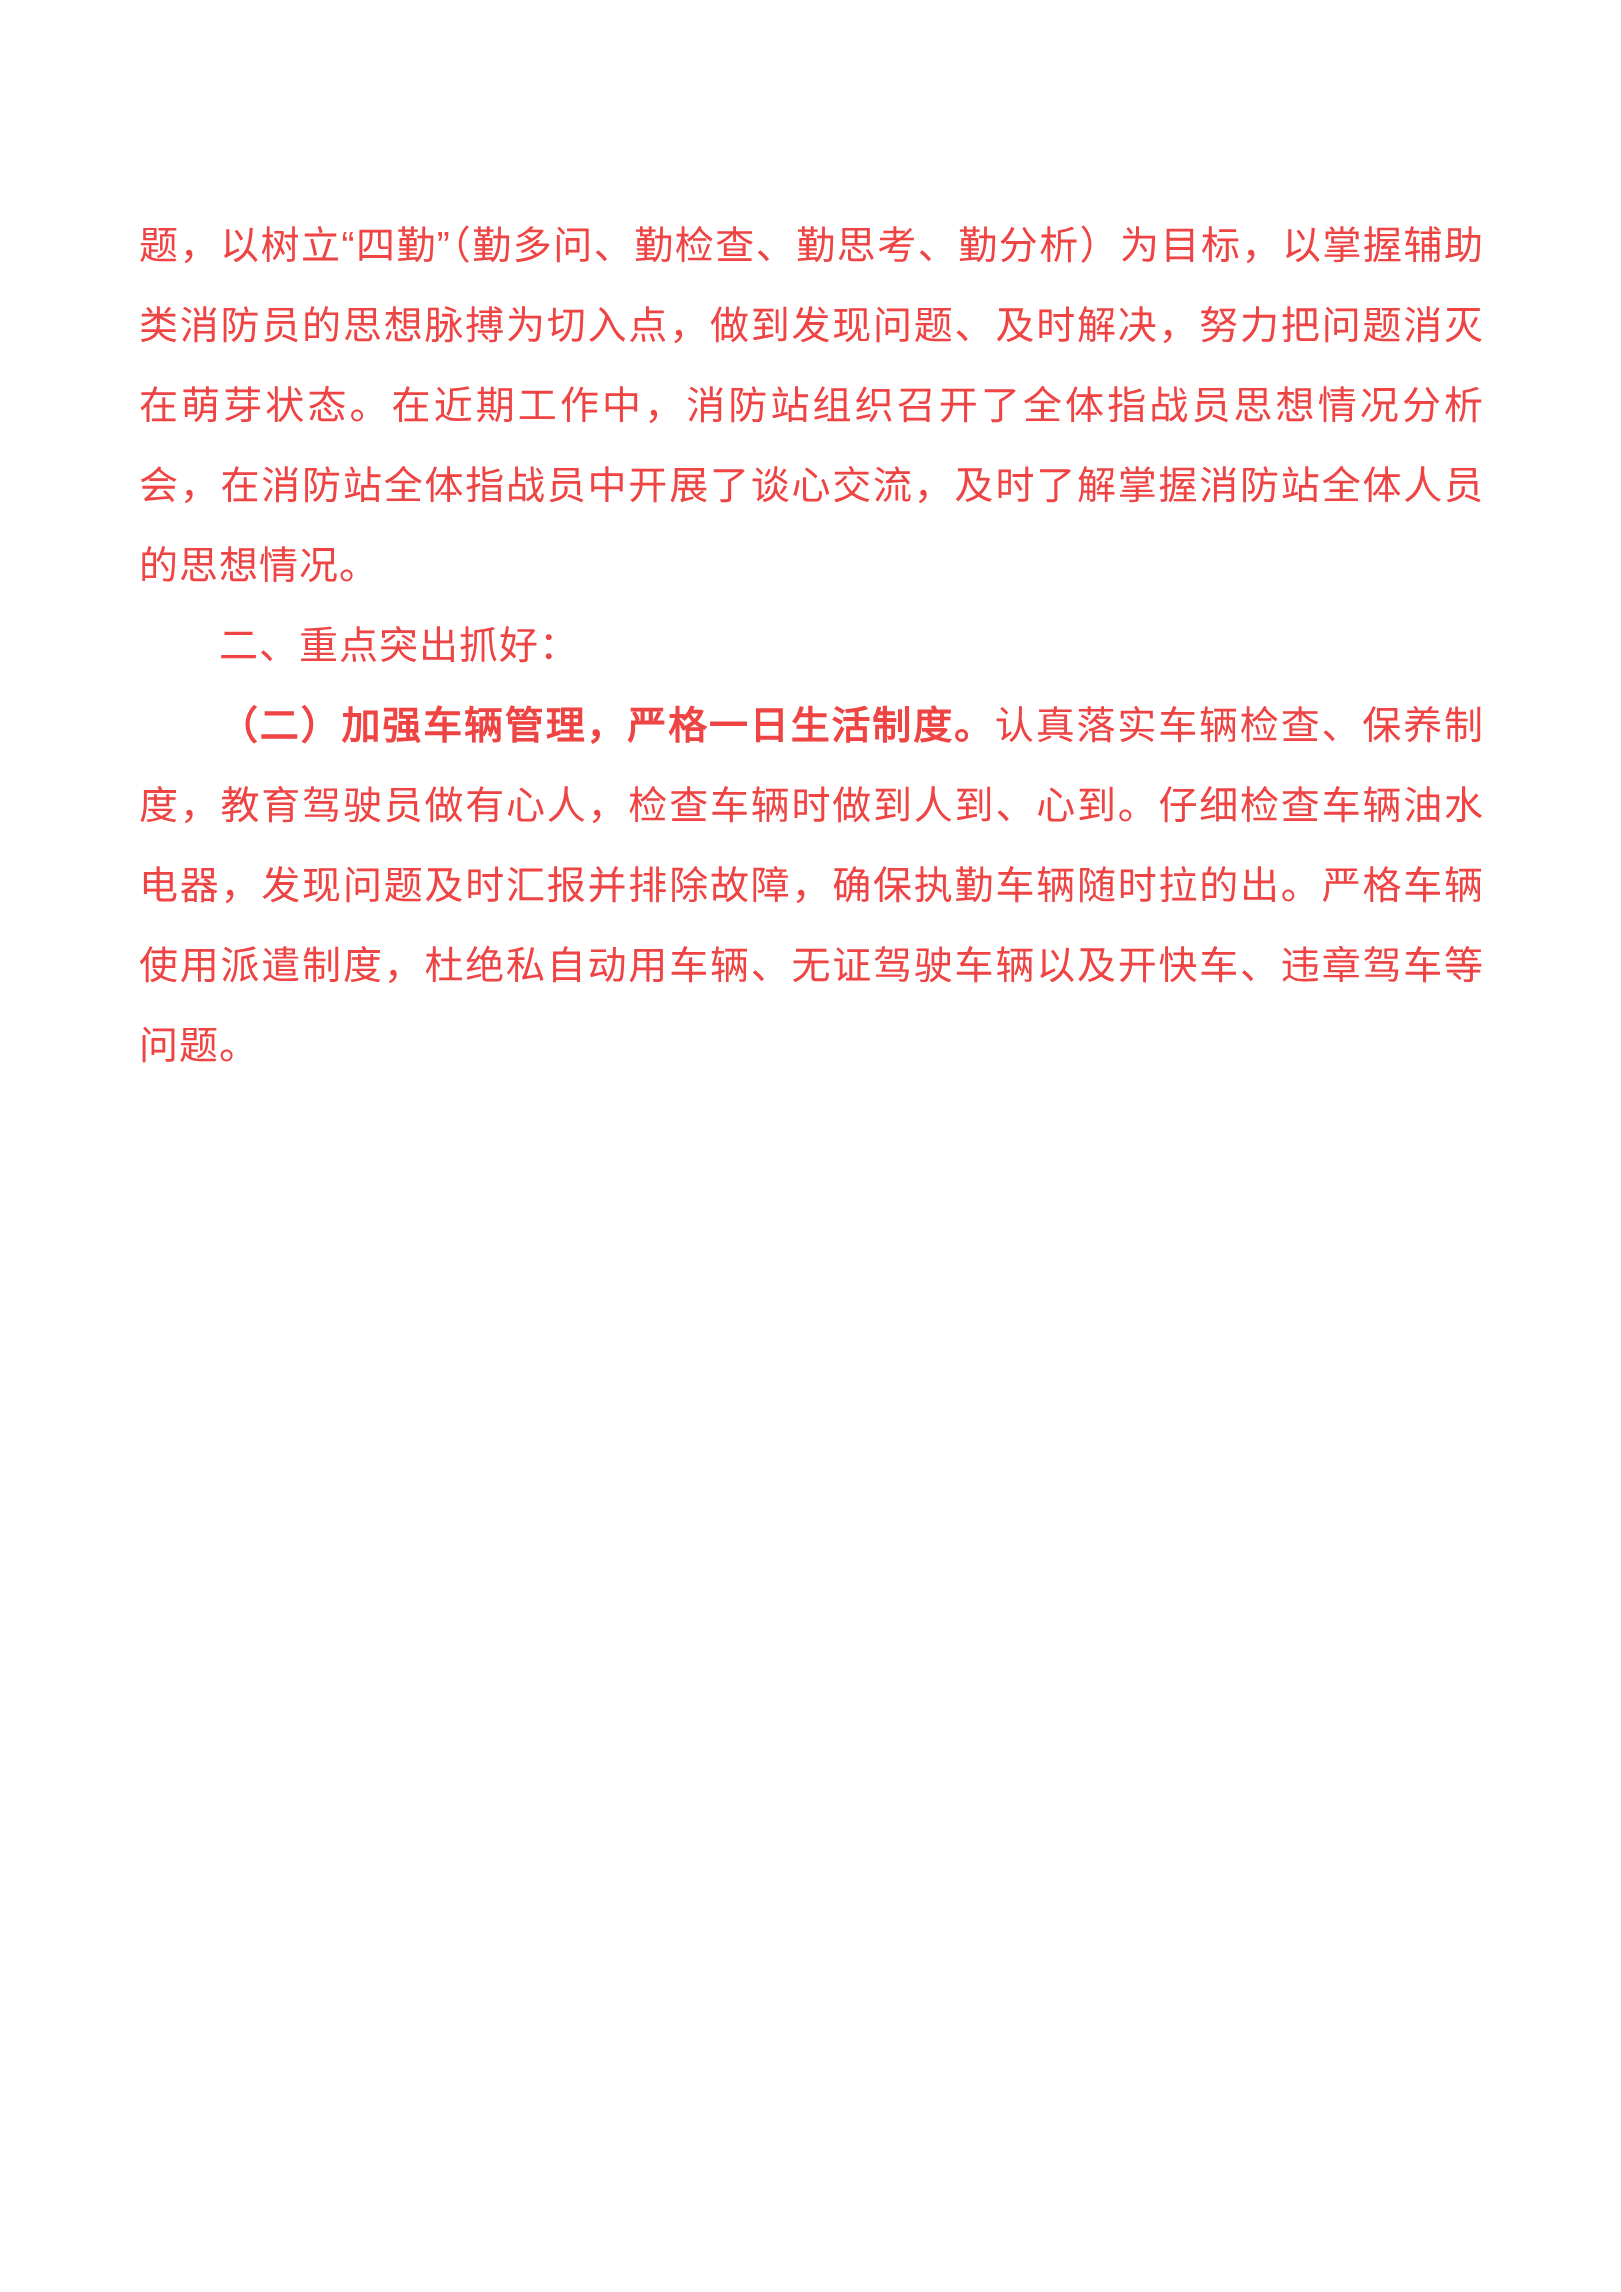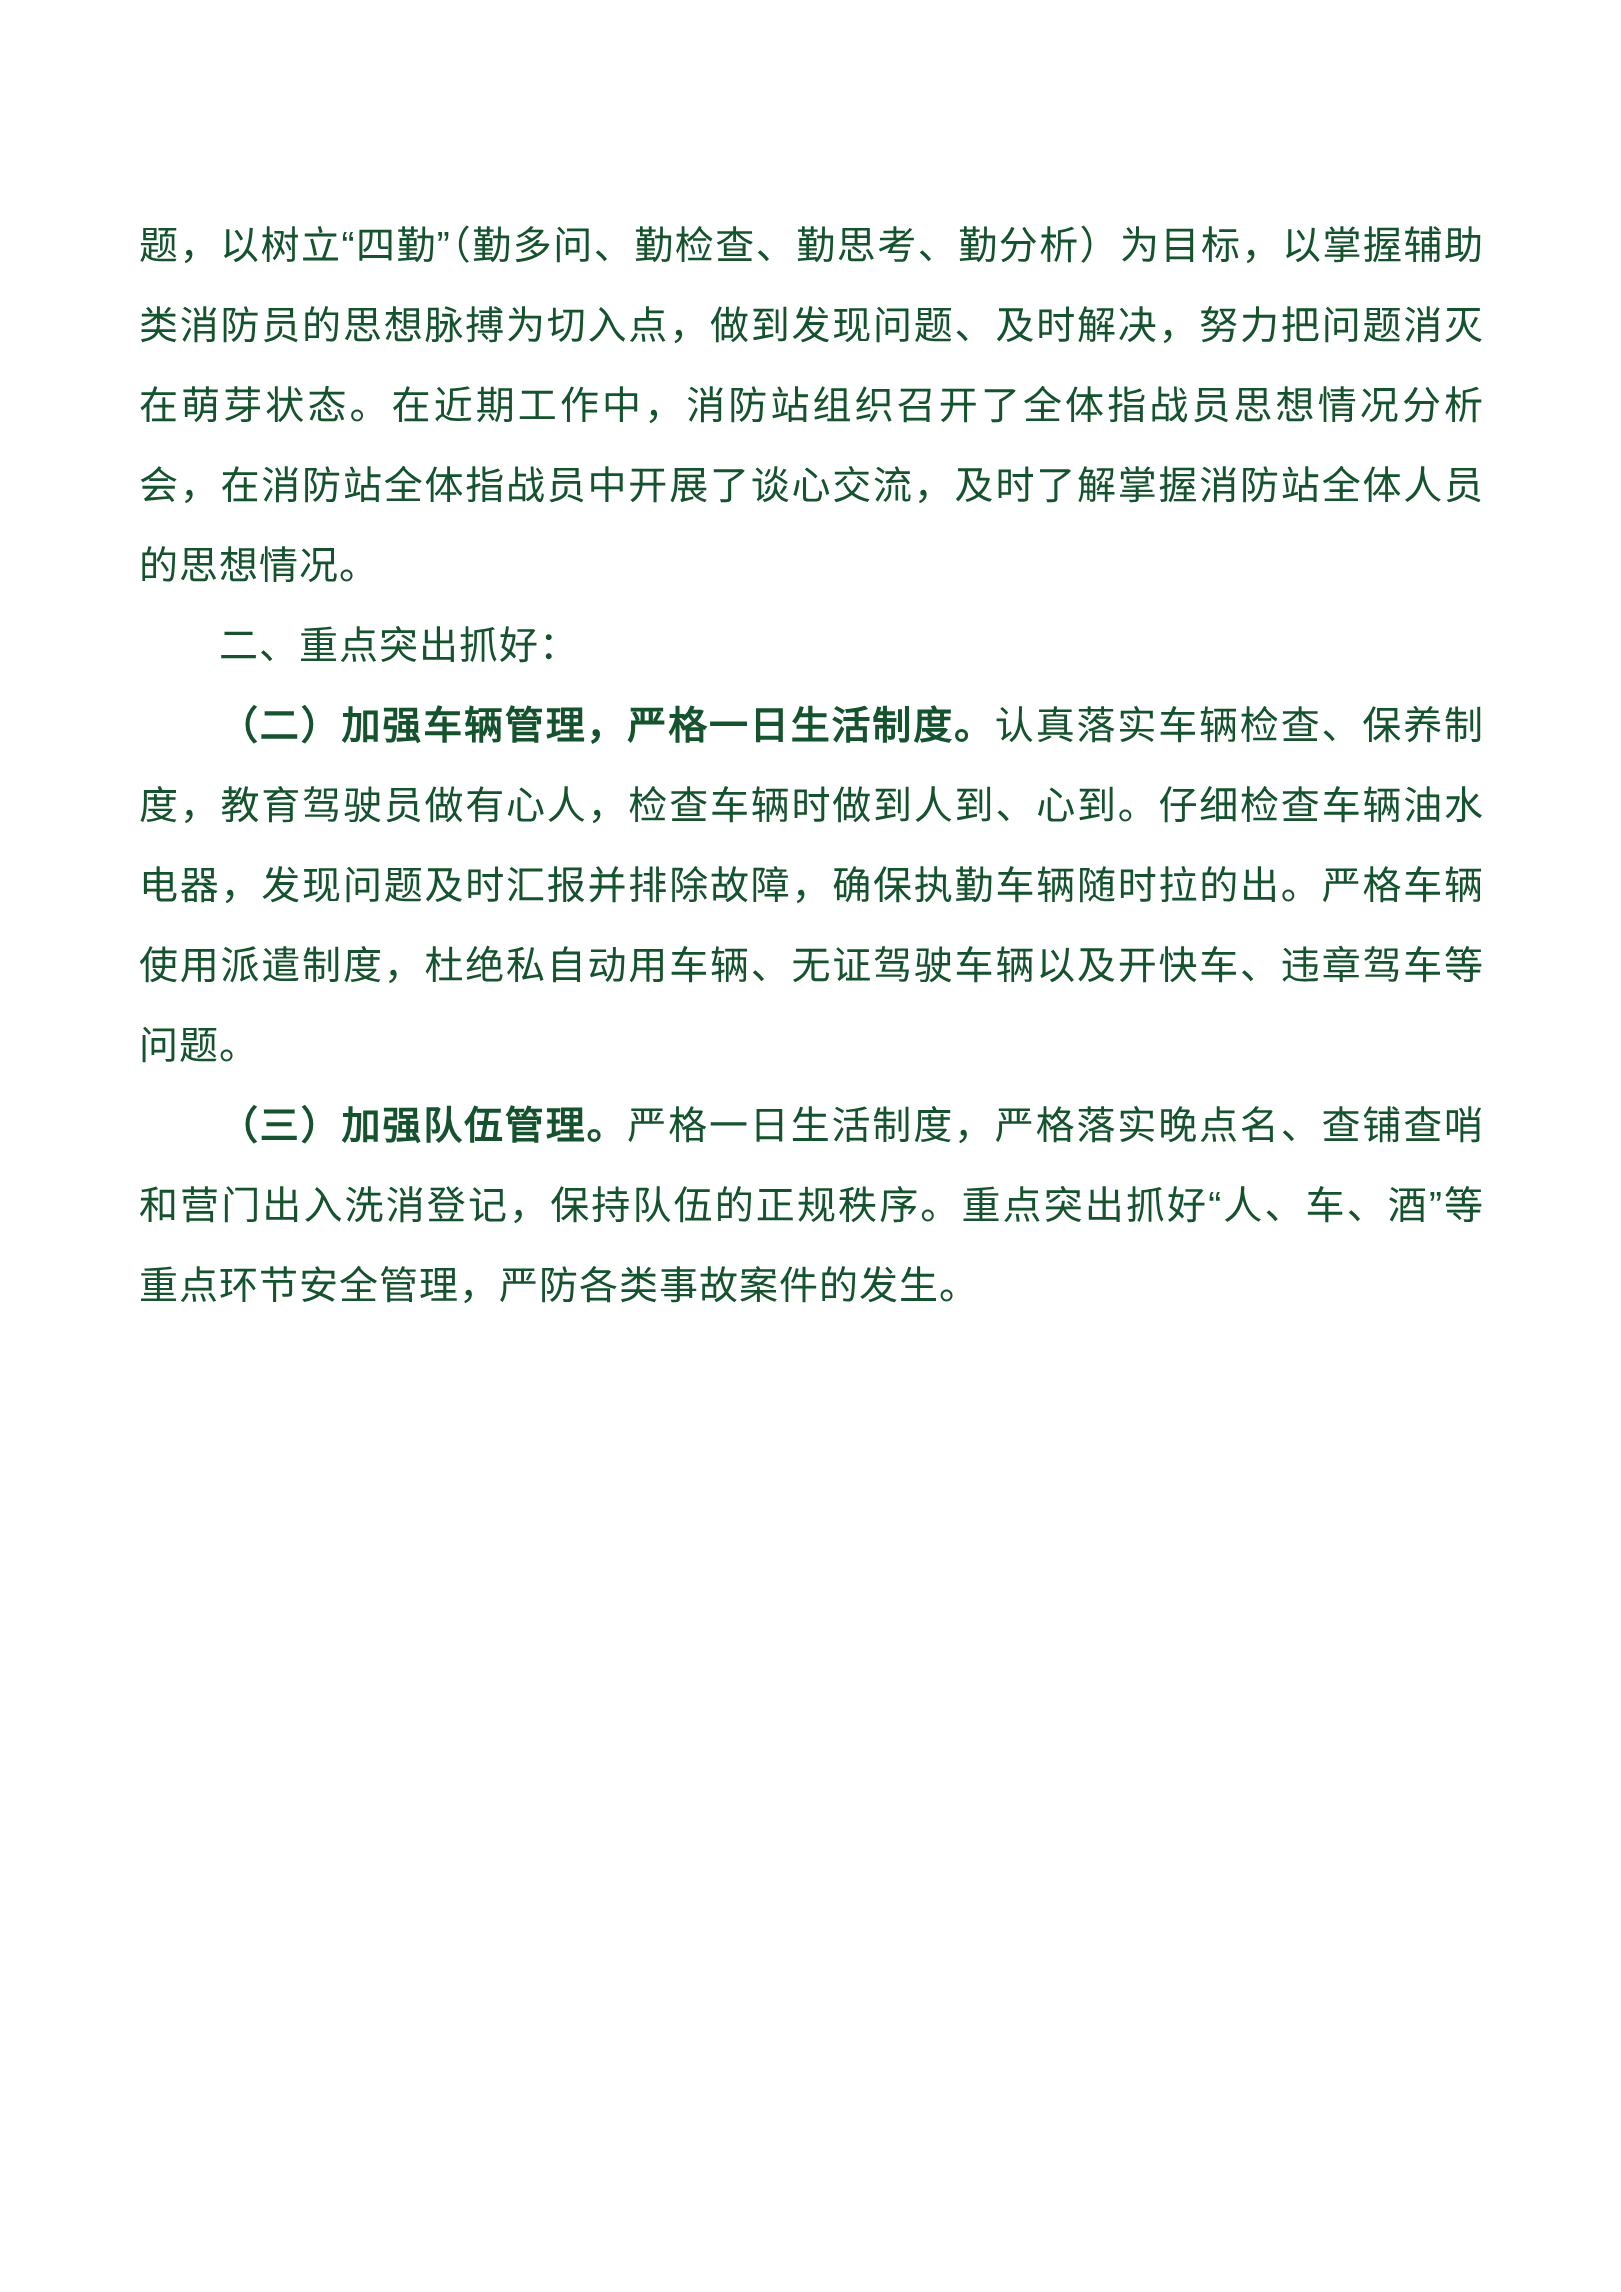--- a/index.html
+++ b/index.html
@@ -8,21 +8,21 @@
     background: #ffffff;
   }
   .page {
     position: relative;
     width: 1621px;
     height: 2293px;
     background: #ffffff;
     box-sizing: border-box;
     padding: 206px 137px 0 139px;
     font-family: "Liberation Sans", "DejaVu Sans", sans-serif;
-    color: #14532d;
+    color: #ef4444;
     overflow: hidden;
   }
   .doc p {
     margin: 0;
     font-size: 39px;
     line-height: 80px;
     text-align: justify;
     text-justify: inter-ideograph;
     word-break: break-all;
     letter-spacing: 1px;
@@ -40,18 +40,17 @@
 <div class="page">
   <div class="doc">
 
     <p><b></b><span>题，以树立“四勤”（勤多问、勤检查、勤思考、勤分析）为目标，以掌握辅助类消防员的思想脉搏为切入点，做到发现问题、及时解决，努力把问题消灭在萌芽状态。在近期工作中，消防站组织召开了全体指战员思想情况分析会，在消防站全体指战员中开展了谈心交流，及时了解掌握消防站全体人员的思想情况。</span></p>
 
     <p class="indent"><b></b><span>二、重点突出抓好：</span></p>
 
 
     <p class="indent"><b>（二）加强车辆管理，严格一日生活制度。</b><span>认真落实车辆检查、保养制度，教育驾驶员做有心人，检查车辆时做到人到、心到。仔细检查车辆油水电器，发现问题及时汇报并排除故障，确保执勤车辆随时拉的出。严格车辆使用派遣制度，杜绝私自动用车辆、无证驾驶车辆以及开快车、违章驾车等问题。</span></p>
 
-    <p class="indent"><b>（三）加强队伍管理。</b><span>严格一日生活制度，严格落实晚点名、查铺查哨和营门出入洗消登记，保持队伍的正规秩序。重点突出抓好“人、车、酒”等重点环节安全管理，严防各类事故案件的发生。</span></p>
 
 
   </div>
 </div>
 
 
 </body></html>

